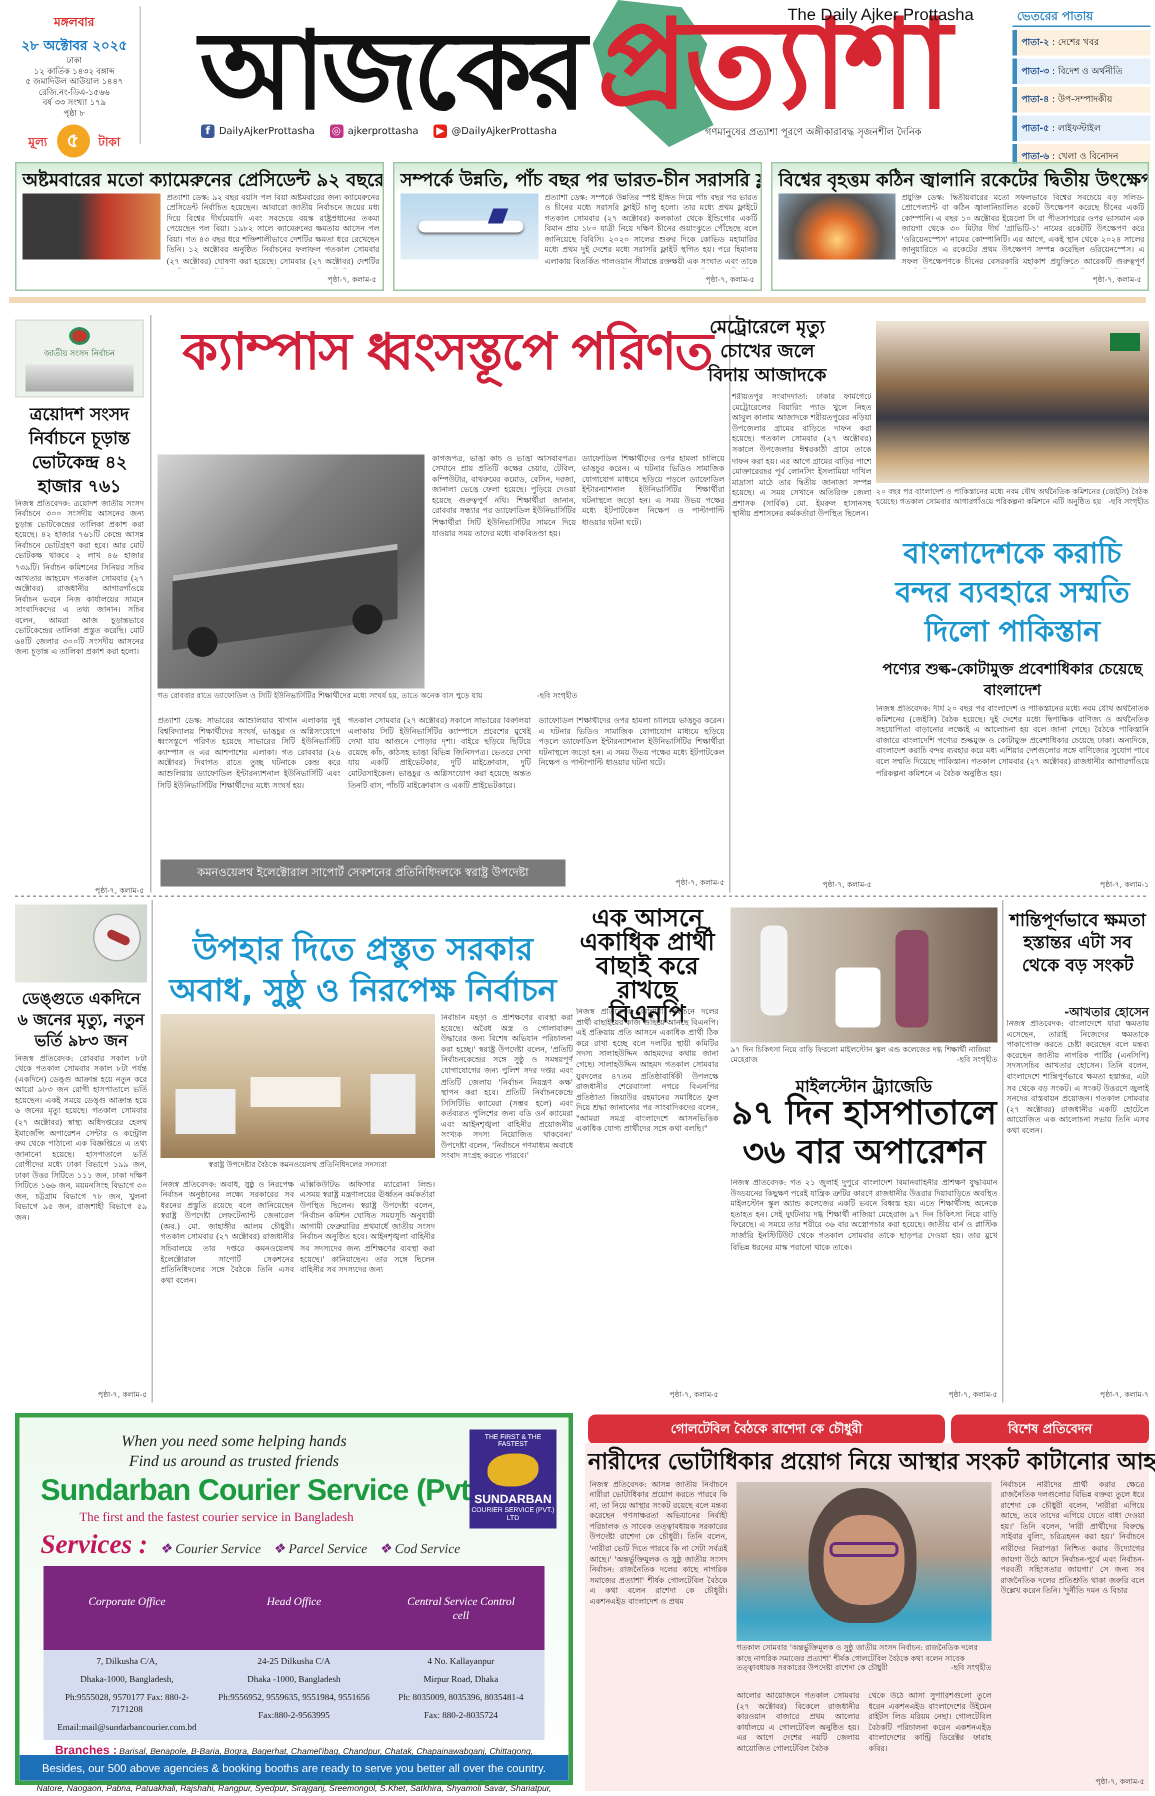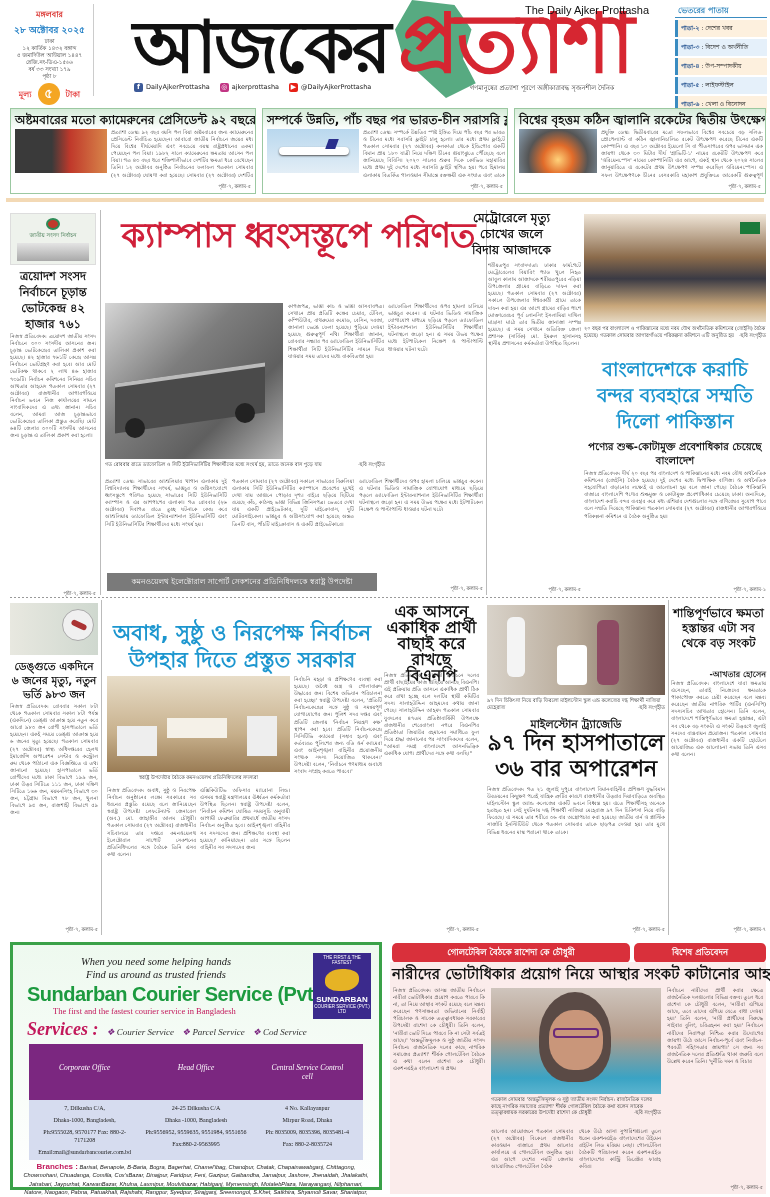--- a/index.html
+++ b/index.html
@@ -174,22 +174,22 @@
   </div>
 </div>
 <div class="abs hd-black" style="left:10px;top:659px;width:88px;font-size:10.5px;line-height:14px">ডেঙ্গুতে একদিনে ৬ জনের মৃত্যু, নতুন ভর্তি ৯৮৩ জন</div>
 <div class="abs body-text" style="left:10px;top:703px;width:88px;height:222px">নিজস্ব প্রতিবেদক: রোববার সকাল ৮টা থেকে গতকাল সোমবার সকাল ৮টা পর্যন্ত (একদিনে) ডেঙ্গু আক্রান্ত হয়ে নতুন করে আরো ৯৮৩ জন রোগী হাসপাতালে ভর্তি হয়েছেন। একই সময়ে ডেঙ্গু আক্রান্ত হয়ে ৬ জনের মৃত্যু হয়েছে। গতকাল সোমবার (২৭ অক্টোবর) স্বাস্থ্য অধিদপ্তরের হেলথ ইমার্জেন্সি অপারেশন সেন্টার ও কন্ট্রোল রুম থেকে পাঠানো এক বিজ্ঞপ্তিতে এ তথ্য জানানো হয়েছে। হাসপাতালে ভর্তি রোগীদের মধ্যে ঢাকা বিভাগে ১৯৯ জন, ঢাকা উত্তর সিটিতে ১১১ জন, ঢাকা দক্ষিণ সিটিতে ১৬৬ জন, ময়মনসিংহ বিভাগে ৩০ জন, চট্টগ্রাম বিভাগে ৭৮ জন, খুলনা বিভাগে ৯৫ জন, রাজশাহী বিভাগে ৫৯ জন।</div>
 <div class="abs ref" style="left:10px;top:926px;width:88px">পৃষ্ঠা-৭, কলাম-৫</div>
 
 <div class="abs vline" style="left:101px;top:600px;height:335px"></div>
 
 <div class="abs shade-banner" style="left:107px;top:573px;width:270px">কমনওয়েলথ ইলেক্টোরাল সাপোর্ট সেকশনের প্রতিনিধিদলকে স্বরাষ্ট্র উপদেষ্টা</div>
 <div class="abs blue-hd" style="left:104px;top:620px;width:276px;font-size:21px;line-height:27px;text-align:center">
+  <div>উপহার দিতে প্রস্তুত সরকার</div>
   <div>অবাধ, সুষ্ঠু ও নিরপেক্ষ নির্বাচন</div>
-  <div>উপহার দিতে প্রস্তুত সরকার</div>
 </div>
 <div class="photo" style="left:107px;top:676px;width:183px;height:96px;background:linear-gradient(#e8ddc8,#c7b08c 60%,#9a7c55)">
   <div style="position:absolute;left:10px;top:50px;width:40px;height:30px;background:#eee"></div>
   <div style="position:absolute;left:60px;top:42px;width:60px;height:20px;background:#f5f1e8"></div>
   <div style="position:absolute;left:140px;top:40px;width:30px;height:40px;background:#eee"></div>
 </div>
 <div class="abs caption" style="left:107px;top:774px;width:183px;text-align:center">স্বরাষ্ট্র উপদেষ্টার বৈঠকে কমনওয়েলথ প্রতিনিধিদলের সদস্যরা</div>
 <div class="abs body-text" style="left:294px;top:676px;width:88px;height:250px">নির্বাচনি মহড়া ও প্রশিক্ষণের ব্যবস্থা করা হয়েছে। অবৈধ অস্ত্র ও গোলাবারুদ উদ্ধারের জন্য বিশেষ অভিযান পরিচালনা করা হচ্ছে।' স্বরাষ্ট্র উপদেষ্টা বলেন, 'প্রতিটি নির্বাচনকেন্দ্রের সঙ্গে সুষ্ঠু ও সমন্বয়পূর্ণ যোগাযোগের জন্য পুলিশ সদর দপ্তর এবং প্রতিটি জেলায় 'নির্বাচন নিয়ন্ত্রণ কক্ষ' স্থাপন করা হবে। প্রতিটি নির্বাচনকেন্দ্রে সিসিটিভি ক্যামেরা (সম্ভব হলে) এবং কর্তব্যরত পুলিশের জন্য বডি ওর্ন ক্যামেরা এবং আইনশৃঙ্খলা বাহিনীর প্রয়োজনীয় সংখ্যক সদস্য নিয়োজিত থাকবেন।' উপদেষ্টা বলেন, 'নির্বাচনে গণমাধ্যম অবাধে সংবাদ সংগ্রহ করতে পারবে।'</div>
 <div class="abs body-text" style="left:107px;top:787px;width:89px;height:148px">নিজস্ব প্রতিবেদক: অবাধ, সুষ্ঠু ও নিরপেক্ষ নির্বাচন অনুষ্ঠানের লক্ষ্যে সরকারের সব ধরনের প্রস্তুতি রয়েছে বলে জানিয়েছেন স্বরাষ্ট্র উপদেষ্টা লেফটেন্যান্ট জেনারেল (অব.) মো. জাহাঙ্গীর আলম চৌধুরী। গতকাল সোমবার (২৭ অক্টোবর) রাজধানীর সচিবালয়ে তার দপ্তরে কমনওয়েলথ ইলেক্টোরাল সাপোর্ট সেকশনের প্রতিনিধিদলের সঙ্গে বৈঠকে তিনি এসব কথা বলেন।</div>
 <div class="abs body-text" style="left:200px;top:787px;width:90px;height:148px">এক্সিকিউটিভ অফিসার ম্যারোনা লিন্ড। এসময় স্বরাষ্ট্র মন্ত্রণালয়ের ঊর্ধ্বতন কর্মকর্তারা উপস্থিত ছিলেন। স্বরাষ্ট্র উপদেষ্টা বলেন, 'নির্বাচন কমিশন ঘোষিত সময়সূচি অনুযায়ী আগামী ফেব্রুয়ারির প্রথমার্ধে জাতীয় সংসদ নির্বাচন অনুষ্ঠিত হবে। আইনশৃঙ্খলা বাহিনীর সব সদস্যদের জন্য প্রশিক্ষণের ব্যবস্থা করা হয়েছে।' কানিয়াছেন। তার সঙ্গে ছিলেন বাহিনীর সব সদস্যদের জন্য</div>
@@ -257,20 +257,21 @@
       </div>
       <div>
         <div>4 No. Kallayanpur</div>
           <div>Mirpur Road, Dhaka</div>
           <div>Ph: 8035009, 8035396, 8035481-4</div>
           <div>Fax: 880-2-8035724</div>
       </div>
     </div>
   </div>
   <div class="branches"><b>Branches :</b> <span>Barisal, Benapole, B-Baria, Bogra, Bagerhat, Chamel'ibag, Chandpur, Chatak, Chapainawabganj, Chittagong, Chowmohani, Chuadanga, Comilla, Cox'sBazar, Dinajpur, Faridpur, Feni, Gazipur, Gaibandha, Jamalpur, Jashore, Jhenaidah, Jhalakathi, Jatrabari, Jaypurhat, KarwanBazar, Khulna, Laxmipur, Moulvibazar, Habiganj, Mymensingh, MotalebPlaza, Narayanganj, Nilphamari, Natore, Naogaon, Pabna, Patuakhali, Rajshahi, Rangpur, Syedpur, Sirajganj, Sreemongol, S.Khet, Satkhira, Shyamoli Savar, Shariatpur, Takerhat, Tangail, Uttara Victoria Park. Etc</span></div>
+  <div class="foot">Besides, our 500 above agencies &amp; booking booths are ready to serve you better all over the country.</div>
 </div>
 
 <div class="abs redbar" style="left:392px;top:943px;width:238px">গোলটেবিল বৈঠকে রাশেদা কে চৌধুরী</div>
 <div class="abs redbar" style="left:634px;top:943px;width:132px">বিশেষ প্রতিবেদন</div>
 <div class="abs pinkbox" style="left:390px;top:962px;width:376px;height:232px"></div>
 <div class="abs hd-black" style="left:392px;top:964px;width:374px;font-size:15px;line-height:20px;white-space:nowrap">নারীদের ভোটাধিকার প্রয়োগ নিয়ে আস্থার সংকট কাটানোর আহ্বান</div>
 <div class="abs body-text" style="left:393px;top:987px;width:92px;height:205px">নিজস্ব প্রতিবেদক: আসন্ন জাতীয় নির্বাচনে নারীরা ভোটাধিকার প্রয়োগ করতে পারবে কি না, তা নিয়ে আস্থার সংকট রয়েছে বলে মন্তব্য করেছেন গণসাক্ষরতা অভিযানের নির্বাহী পরিচালক ও সাবেক তত্ত্বাবধায়ক সরকারের উপদেষ্টা রাশেদা কে চৌধুরী। তিনি বলেন, 'নারীরা ভোট দিতে পারবে কি না সেটা সর্বত্রই আছে।' 'অন্তর্ভুক্তিমূলক ও সুষ্ঠু জাতীয় সংসদ নির্বাচন: রাজনৈতিক দলের কাছে নাগরিক সমাজের প্রত্যাশা' শীর্ষক গোলটেবিল বৈঠকে এ কথা বলেন রাশেদা কে চৌধুরী। একশনএইড বাংলাদেশ ও প্রথম</div>
 <div class="photo" style="left:491px;top:988px;width:170px;height:106px;background:linear-gradient(#cfc5bd,#b39b8a 45%,#3aa3c4 85%,#5bb4cf)">
   <div style="position:absolute;left:48px;top:4px;width:72px;height:90px;border-radius:50% 50% 40% 40%;background:#5a4a45"></div>
   <div style="position:absolute;left:58px;top:22px;width:54px;height:60px;border-radius:45%;background:#c9967a"></div>

